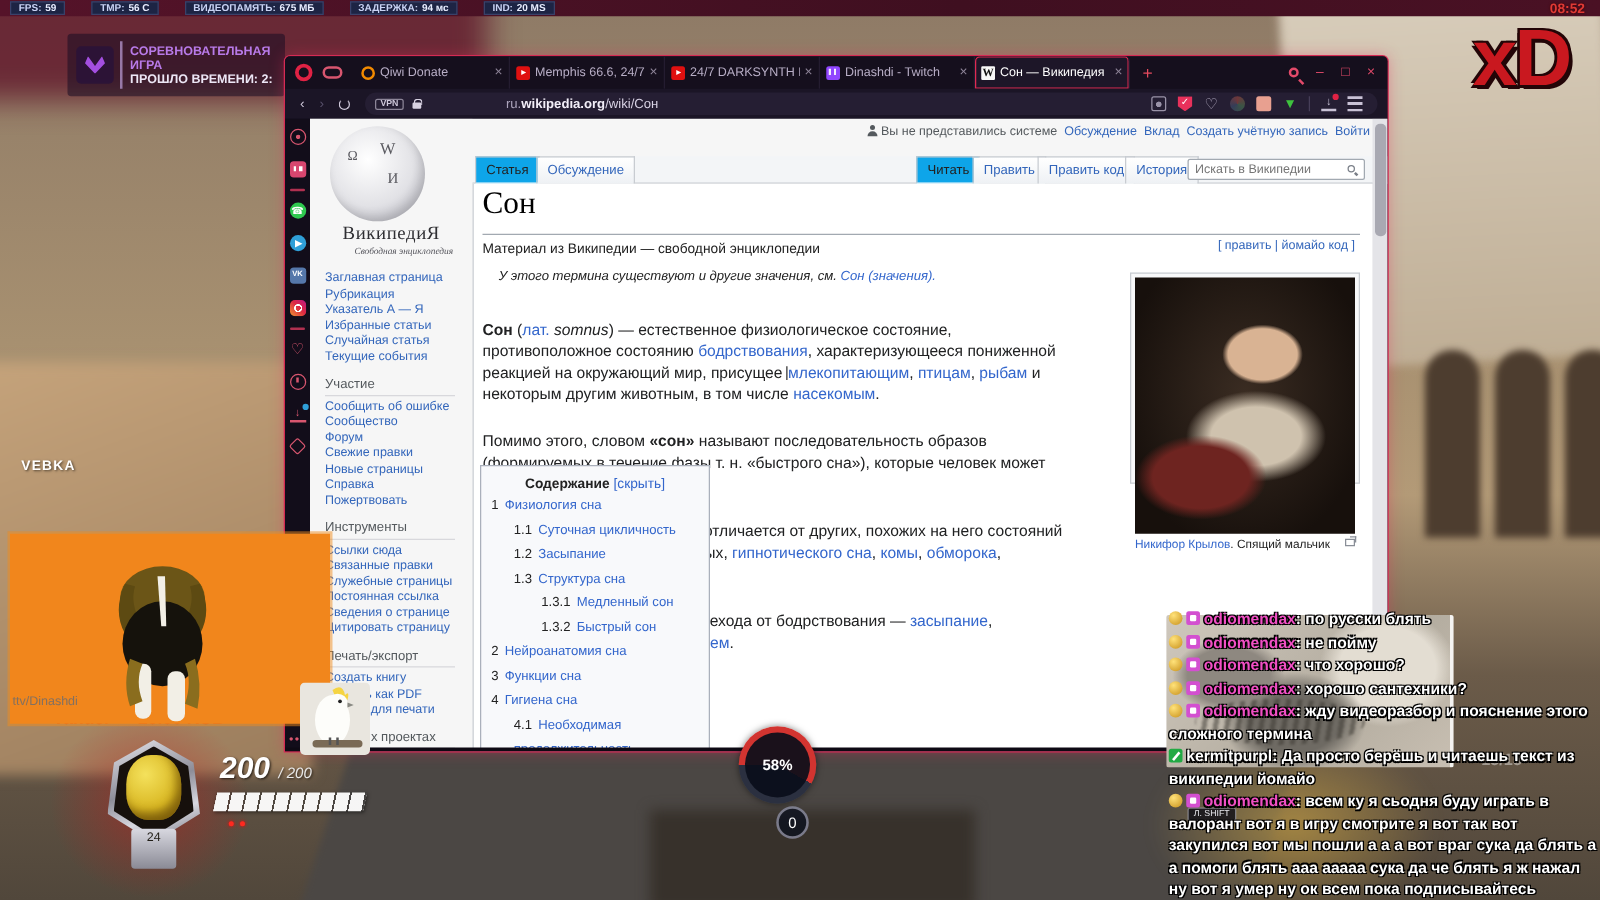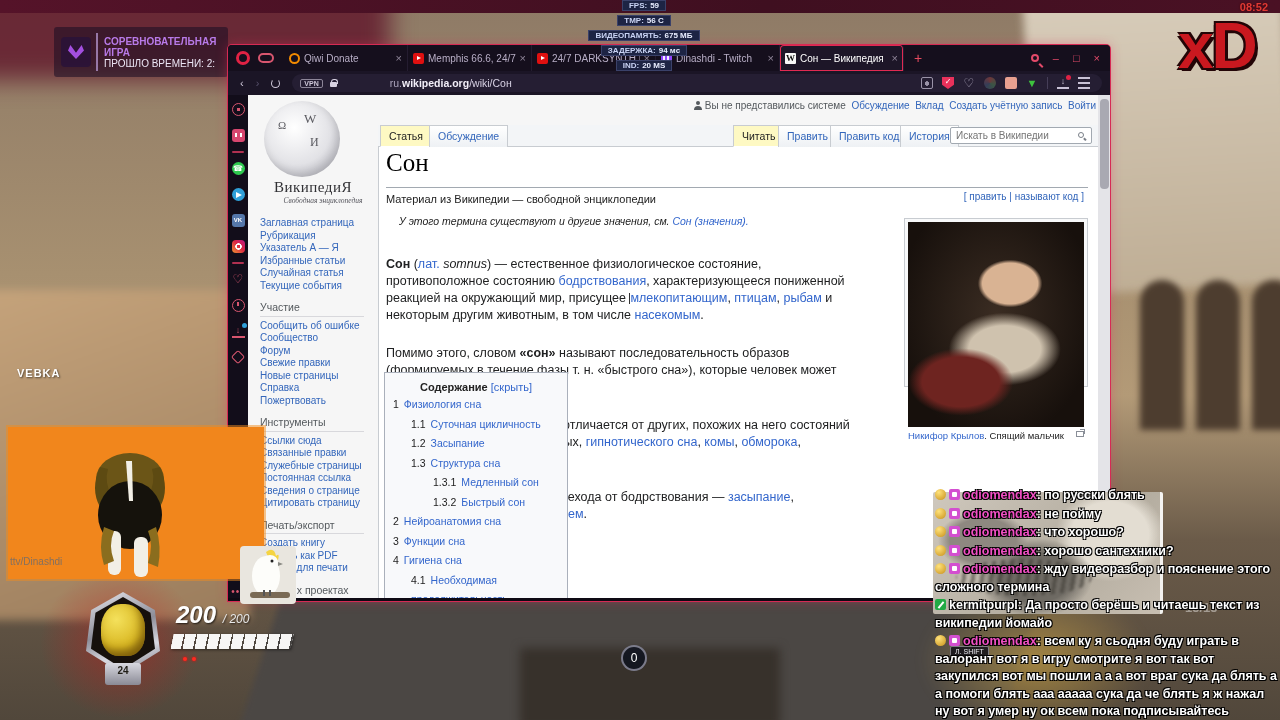--- a/index.html
+++ b/index.html
@@ -12,33 +12,33 @@
   .bg-base { inset:0; background:linear-gradient(180deg,#8e7a66 0%,#a79070 38%,#b39a77 55%,#6b5b49 75%,#51473b 100%); }
   .bg-topred { left:-30px; top:-20px; width:420px; height:100px; background:rgba(92,14,38,.75); filter:blur(12px); }
   .bg-right-building { left:1030px; top:-10px; width:260px; height:300px; background:linear-gradient(180deg,#d8cdbb,#bfae95); filter:blur(4px); transform:rotate(-3deg); }
   .bg-arch { width:44px; height:150px; background:#4d3d2f; border-radius:22px 22px 0 0; filter:blur(3px); top:280px; }
   .bg-leftwall { left:-20px; top:290px; width:270px; height:330px; background:linear-gradient(160deg,#c5a37b,#9a7c5c); filter:blur(5px); }
   .bg-road { left:260px; top:598px; width:760px; height:130px; background:#4b4744; transform:skewX(-18deg); filter:blur(3px); }
   .bg-planter { left:520px; top:648px; width:260px; height:80px; background:#37312b; filter:blur(5px); }
   .bg-goldglow { left:920px; top:585px; width:230px; height:150px; background:radial-gradient(closest-side,rgba(225,180,70,.55),rgba(225,180,70,0)); filter:blur(6px); }
 
   
-  .perf-strip { position:absolute; left:0; top:0; width:1280px; height:13px; background:linear-gradient(90deg,#551329,#3f0f20 60%,#4a1124); display:flex; align-items:center; gap:4px; padding-left:8px; z-index:30;flex-direction:column; }
+  .perf-strip { position:absolute; left:0; top:0; width:1280px; height:13px; background:linear-gradient(90deg,#551329,#3f0f20 60%,#4a1124); display:flex; align-items:center; gap:21px; padding-left:8px; z-index:30; }
   .perf-seg { background:#1d2444; border:1px solid #3a4169; color:#c9d3f4; font-size:8px; font-weight:bold; line-height:9px; padding:0 6px; white-space:nowrap; }
   .perf-seg b { color:#e8edff; font-weight:bold; margin-left:3px; }
   .clock { position:absolute; right:12px; top:1px; color:#e03a35; font-size:11px; font-weight:bold; z-index:31; text-shadow:0 0 2px #400; }
 
   
   .comp-box { position:absolute; left:54px; top:27px; width:174px; height:50px; background:rgba(24,12,34,.55); border-radius:3px; display:flex; align-items:center; z-index:3; }
   .comp-ico { width:30px; height:30px; margin:0 5px 0 7px; background:rgba(40,18,58,.8); border-radius:4px; position:relative; }
   .comp-ico:before { content:""; position:absolute; left:7px; top:8px; width:16px; height:14px; background:#a34fe0; clip-path:polygon(50% 100%,0 40%,15% 0,50% 55%,85% 0,100% 40%); }
   .comp-div { width:2px; height:38px; background:rgba(190,160,220,.7); margin-right:6px; }
   .comp-txt { font-size:10px; line-height:11px; font-weight:bold; }
   .comp-t1 { color:#b87ae8; }
-  .comp-t2 { color:#ece6f5; font-weight:normal; }
+  .comp-t2 { color:#ece6f5; font-weight:bold; }
 
   
   .xd { position:absolute; left:1178px; top:16px; font-size:64px; font-weight:800; color:#c9181f; z-index:40; line-height:60px;
         text-shadow:3px 3px 0 #230507,-2px -2px 0 #230507,2px -2px 0 #230507,-2px 2px 0 #230507; letter-spacing:-2px; }
 
   
   .browser { position:absolute; left:228px; top:45px; width:882px; height:556px; background:#171221; z-index:5;
              box-shadow:0 0 0 1px #d62a54, 0 0 12px rgba(230,40,90,.4); border-radius:4px 4px 0 0; overflow:hidden; }
   .tabbar { position:absolute; left:0; top:0; right:0; height:26px; background:#150f1d; display:flex; align-items:center; }
   .opera-logo { width:14px; height:14px; border:3px solid #e02244; border-radius:50%; margin:0 8px 0 8px; }
@@ -60,21 +60,21 @@
   .fav-wiki { background:#f8f8f8; border-radius:1px; color:#111; font-family:"Liberation Serif",serif; font-size:9px; font-weight:bold; text-align:center; line-height:11px; }
 
   .addrbar { position:absolute; left:0; top:26px; right:0; height:24px; background:#1b1526; display:flex; align-items:center; }
   .nav-ar { color:#cfc8da; font-size:11px; margin-left:12px; }
   .nav-ar.dim { color:#57506b; }
   .reload { width:9px; height:9px; border:1.5px solid #cfc8da; border-radius:50%; border-top-color:transparent; margin-left:12px; }
   .urlfield { flex:1; height:18px; margin:0 8px 0 12px; background:#251e33; border-radius:9px; display:flex; align-items:center; padding:0 8px; }
   .vpn-badge { border:1px solid #8d8699; color:#cfc8da; font-size:7px; padding:0 3px; border-radius:2px; font-weight:bold; }
   .lock-ico { width:7px; height:5px; background:#d8d2e2; border-radius:1px; margin:2px 0 0 7px; position:relative; }
   .lock-ico:before { content:""; position:absolute; left:1px; top:-3px; width:5px; height:4px; border:1.5px solid #d8d2e2; border-bottom:none; border-radius:3px 3px 0 0; }
-  .url { font-size:10.5px; margin-left:9px; color:#aca4bc;padding-left:44px; }
+  .url { font-size:10.5px; margin-left:24px; color:#aca4bc;padding-left:44px; }
   .url b { color:#f2eef8; font-weight:bold; }
   .url span.path { color:#d8d2e4; }
   .addr-icons { display:flex; align-items:center; gap:9px; margin-left:auto; padding-right:4px; }
   .ai { width:12px; height:12px; position:relative; }
   .ai-cam { border:1px solid #9a93a8; border-radius:2px; background:radial-gradient(circle 2px at 50% 55%, #9a93a8 2px, transparent 2.5px); }
   .ai-shield { background:#e8315b; clip-path:polygon(0 0,100% 0,100% 65%,50% 100%,0 65%); color:#fff; font-size:8px; text-align:center; line-height:10px; }
   .ai-heart { color:#b0a9be; font-size:12px; line-height:12px; text-align:center; }
   .ai-circle { border-radius:50%; background:conic-gradient(#7a3b3b,#3e5e48,#37425e,#7a3b3b); opacity:.85; }
   .ai-pin { background:#e8a090; border-radius:2px; }
   .ai-green { color:#3ec23e; font-size:11px; line-height:12px; text-align:center; }
@@ -109,21 +109,21 @@
   .wp-globe { position:absolute; left:16px; top:6px; width:76px; height:76px; border-radius:50%;
               background:radial-gradient(circle at 40% 35%, #ffffff, #e2e2e6 55%, #b6b6c0 95%); box-shadow:inset -3px -4px 8px rgba(0,0,0,.15); }
   .wp-globe span { position:absolute; font-family:"Liberation Serif",serif; color:#5a5a60; }
   .wp-wordmark { position:absolute; left:0; top:84px; width:130px; text-align:center; font-family:"Liberation Serif",serif; font-size:15px; color:#2f2f33; letter-spacing:.5px; }
   .wp-wordsub { position:absolute; left:0; top:101px; width:130px; text-align:center; font-family:"Liberation Serif",serif; font-style:italic; font-size:7.5px; color:#55555c;padding-left:20px; }
   .wp-nav { position:absolute; left:12px; top:122px; width:118px; font-size:10px; line-height:12.5px; }
   .wp-nav .hdr { color:#54595d; font-size:10.5px; margin:9px 0 3px 0; border-bottom:1px solid #d8d8dc; padding-bottom:2px; width:104px; }
   .wp-nav .lnk { color:#3366bb; }
   .wp-tabrow { position:absolute; left:130px; right:0; top:30px; height:22px; border-bottom:1px solid #c8ccd1; background:#f3f5f7; }
   .wtab { position:absolute; top:0; height:22px; padding:4px 8px 0 8px; font-size:10.5px; color:#3366bb; border:1px solid #c8ccd1; border-bottom:none; background:linear-gradient(180deg,#ffffff,#eef1f4); white-space:nowrap; }
-  .wtab.on { background:#fef9c3; color:#222; border-bottom:1px solid #fff; }
+  .wtab.on { background:#0ea5e9; color:#222; border-bottom:1px solid #fff; }
   .wp-search { position:absolute; left:702px; top:2px; width:142px; height:17px; background:#fff; border:1px solid #a2a9b1; border-radius:2px; font-size:10px; color:#8a8f98; padding:0 18px 0 5px; font-family:"Liberation Sans",sans-serif; }
   .wp-search-mag { position:absolute; left:830px; top:6px; width:6px; height:6px; border:1.5px solid #7a7f88; border-radius:50%; }
   .wp-search-mag:after { content:""; position:absolute; left:5px; top:5px; width:1.5px; height:3px; background:#7a7f88; transform:rotate(-45deg); }
   .wp-personal { position:absolute; right:14px; top:5px; font-size:10px; color:#3366bb; white-space:nowrap; }
   .wp-personal .grey { color:#54595d; }
   .person-ico { display:inline-block; width:8px; height:9px; position:relative; margin-right:3px; vertical-align:-1px; }
   .person-ico:before { content:""; position:absolute; left:2px; top:0; width:4px; height:4px; border-radius:50%; background:#54595d; }
   .person-ico:after { content:""; position:absolute; left:0; top:4.5px; width:8px; height:4px; border-radius:4px 4px 0 0; background:#54595d; }
   .wp-content { position:absolute; left:130px; right:12px; top:52px; bottom:0; background:#fff; border-left:1px solid #c8ccd1; overflow:hidden; }
   .wc-title { position:absolute; left:7px; top:2px; font-family:"Liberation Serif",serif; font-size:25px; color:#000; }
@@ -170,22 +170,22 @@
   
   .bird { position:absolute; left:240px; top:546px; width:56px; height:58px; z-index:7; }
 
   
   .hud-redblob { position:absolute; left:40px; top:568px; width:160px; height:150px; background:radial-gradient(closest-side,rgba(195,25,25,.5),rgba(195,25,25,0)); z-index:3; }
   .portrait { position:absolute; left:86px; top:592px; width:74px; height:82px; z-index:4;
               background:linear-gradient(160deg,#e8e8ee,#8d8d98 45%,#d8d8e0 70%,#6d6d78); clip-path:polygon(50% 0,93% 22%,100% 72%,50% 100%,0 72%,7% 22%); }
   .portrait .inner { position:absolute; left:5px; top:5px; right:5px; bottom:5px; background:#16100c; clip-path:polygon(50% 0,93% 22%,100% 72%,50% 100%,0 72%,7% 22%); }
   .portrait .face { position:absolute; left:15px; top:12px; width:44px; height:52px; border-radius:45% 45% 40% 40%;
                     background:radial-gradient(circle at 35% 30%, #f4e15c, #d9b722 60%, #9e7d12); box-shadow:inset -4px -6px 8px rgba(90,60,0,.6); }
-  .lvlplate { position:absolute; left:105px; top:663px; width:36px; height:22px; background:linear-gradient(180deg,#d8d8e0,#8a8a95); border-radius:3px; z-index:5;
-              color:#201d16; font-size:10px; font-weight:bold; text-align:center; line-height:16px; }
+  .lvlplate { position:absolute; left:105px; top:663px; width:36px; height:32px; background:linear-gradient(180deg,#d8d8e0,#8a8a95); border-radius:3px; z-index:5;
+              color:#201d16; font-size:10px; font-weight:normal; text-align:center; line-height:16px; }
   .hp-num { position:absolute; left:176px; top:601px; z-index:4; color:#fff; font-style:italic; font-weight:bold; font-size:24px; text-shadow:1px 1px 2px rgba(0,0,0,.7); }
   .hp-max { font-size:12px; font-weight:normal; color:#e8e8e8; }
   .hp-bar { position:absolute; left:172px; top:634px; width:120px; height:15px; z-index:4; transform:skewX(-12deg);
             background:repeating-linear-gradient(90deg,rgba(255,255,255,.95) 0 10.5px, rgba(60,60,60,.4) 10.5px 12px); box-shadow:1px 1px 3px rgba(0,0,0,.5); }
   .hp-dots { position:absolute; left:183px; top:657px; z-index:4; display:flex; gap:5px; }
   .hp-dots i { width:4px; height:4px; background:#ff2a20; border-radius:50%; box-shadow:0 0 3px #f00; }
   .ult { position:absolute; left:591px; top:581px; width:62px; height:62px; border-radius:50%; z-index:8;
          background:conic-gradient(from -90deg, #d23430 0 58%, #2b3040 58% 100%); box-shadow:0 0 6px rgba(0,0,0,.5); }
   .ult:after { content:""; position:absolute; left:5px; top:5px; right:5px; bottom:5px; border-radius:50%; background:rgba(10,14,26,.92); }
   .ult span { position:absolute; inset:0; z-index:1; color:#fff; font-size:12px; font-weight:bold; text-align:center; line-height:62px; }
@@ -384,21 +384,21 @@
         <div class="wtab on" style="left:485px; top:30px;">Читать</div>
         <div class="wtab" style="left:530px; top:30px;">Править</div>
         <div class="wtab" style="left:582px; top:30px;">Править код</div>
         <div class="wtab" style="left:652px; top:30px;">История</div>
         <input class="wp-search" style="top: 32px;" readonly="" placeholder="Искать в Википедии">
         <span class="wp-search-mag" style="top:37px;"></span>
 
         <div class="wp-content">
           <div class="wc-title">Сон</div>
           <div class="wc-rule"></div>
-          <div class="wc-edit">[ править | называют код ]</div>
+          <div class="wc-edit">[ править | йомайо код ]</div>
           <div class="wc-sub">Материал из Википедии — свободной энциклопедии</div>
           <div class="wc-hat"><span>У этого термина существуют и другие значения, см. </span><span class="wl">Сон (значения).</span></div>
 
           <div class="wc-text">
             <p>
               <b>Сон</b><span> (</span><span class="wl">лат.</span><i> somnus</i><span>) — естественное физиологическое состояние, противоположное состоянию </span><span class="wl">бодрствования</span><span>, характеризующееся пониженной реакцией на окружающий мир, присущее </span><span class="caret"></span><span class="wl">млекопитающим</span><span>, </span><span class="wl">птицам</span><span>, </span><span class="wl">рыбам</span><span> и некоторым другим животным, в том числе </span><span class="wl">насекомым</span><span>.</span>
             </p>
             <p>
               <span>Помимо этого, словом </span><b>«сон»</b><span> называют последовательность образов (формируемых в течение фазы т. н. «быстрого сна»), которые человек может помнить, — </span><span class="wl">сновидение</span><span>.</span>
             </p>
@@ -479,20 +479,23 @@
     <span class="inner"></span>
     <span class="face"></span>
   </div>
   <div class="lvlplate">24</div>
   <div class="hp-num"><span>200</span> <span class="hp-max">/ 200</span></div>
   <div class="hp-bar"></div>
   <div class="hp-dots">
       <i></i>
       <i></i>
     </div>
+  <div class="ult">
+      <span>58%</span>
+    </div>
   <div class="score">0</div>
   <div class="ammo">15/15</div>
   <div class="keybind">Л. SHIFT</div>
 
   <div class="cat"></div>
   <div class="chat">
     <div class="msg">
       <span class="badge b-gold"></span><span class="badge b-sub"></span><span class="uname u-pink">odiomendax</span>: <span>по русски блять</span>
     </div>
     <div class="msg">

